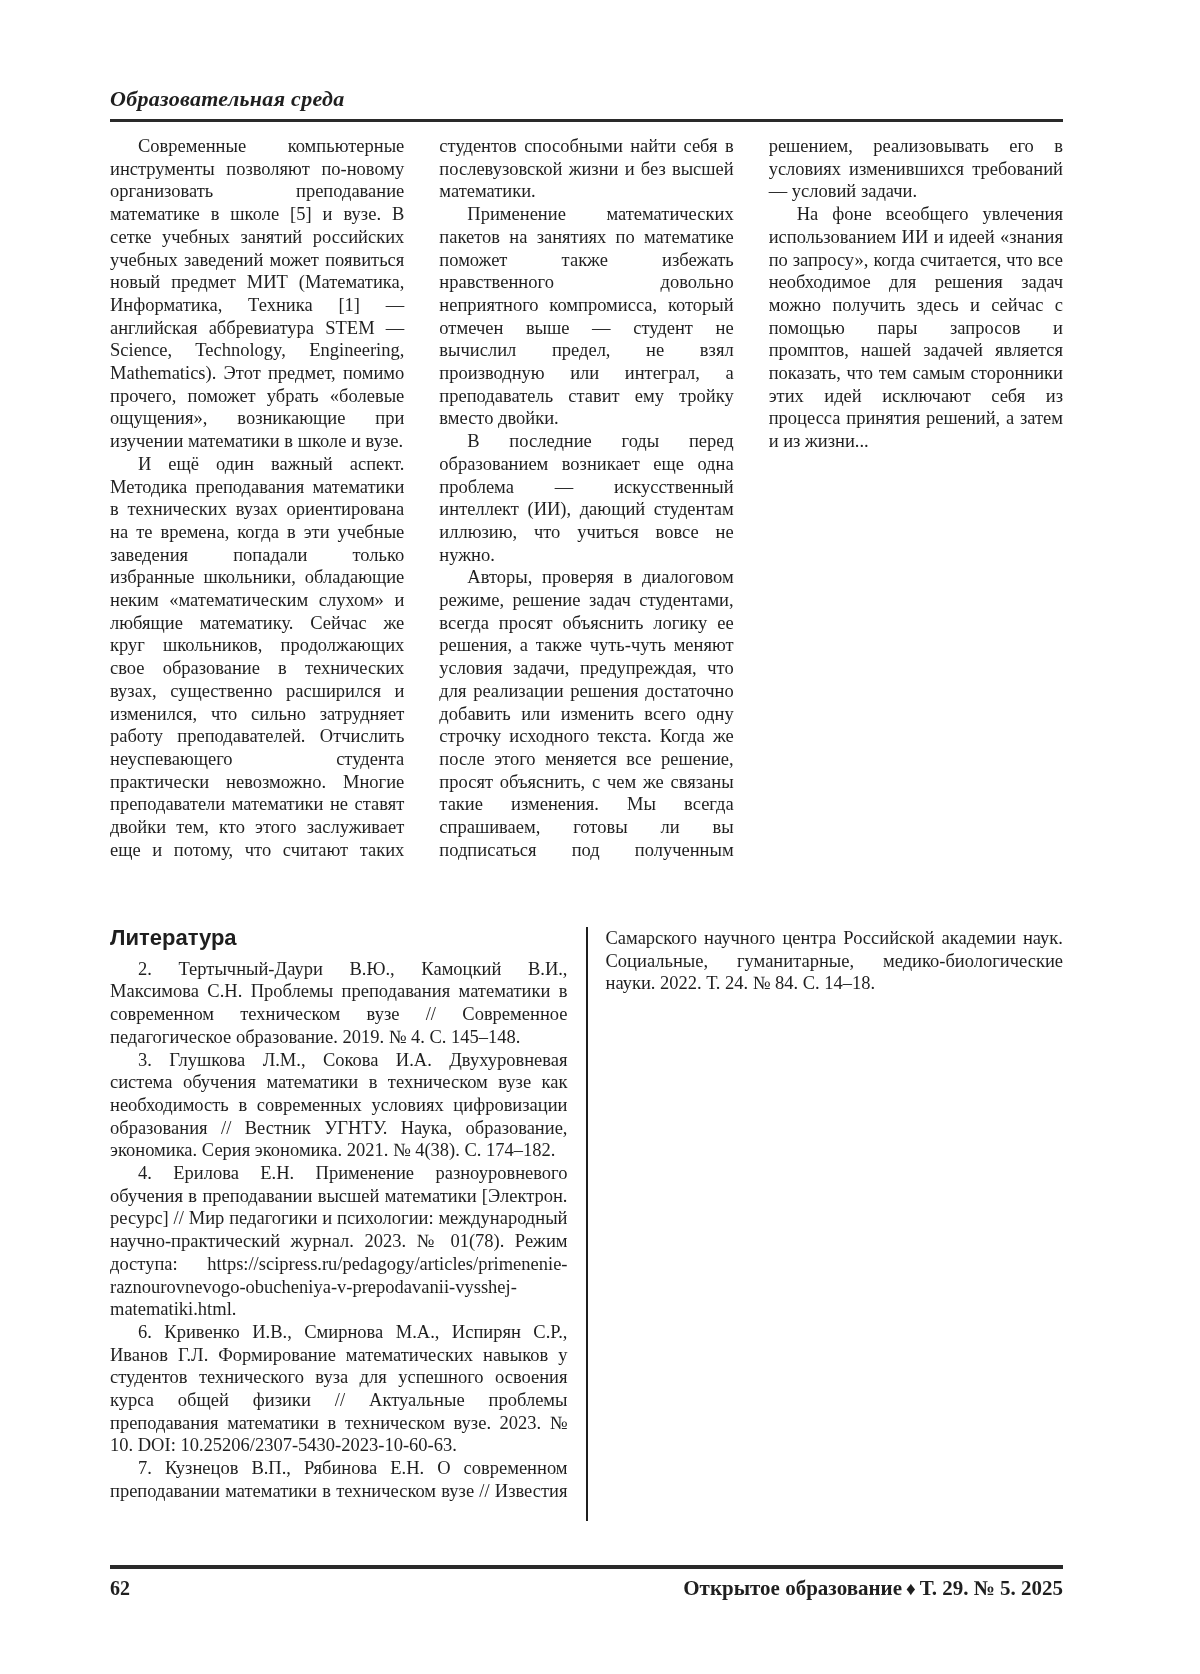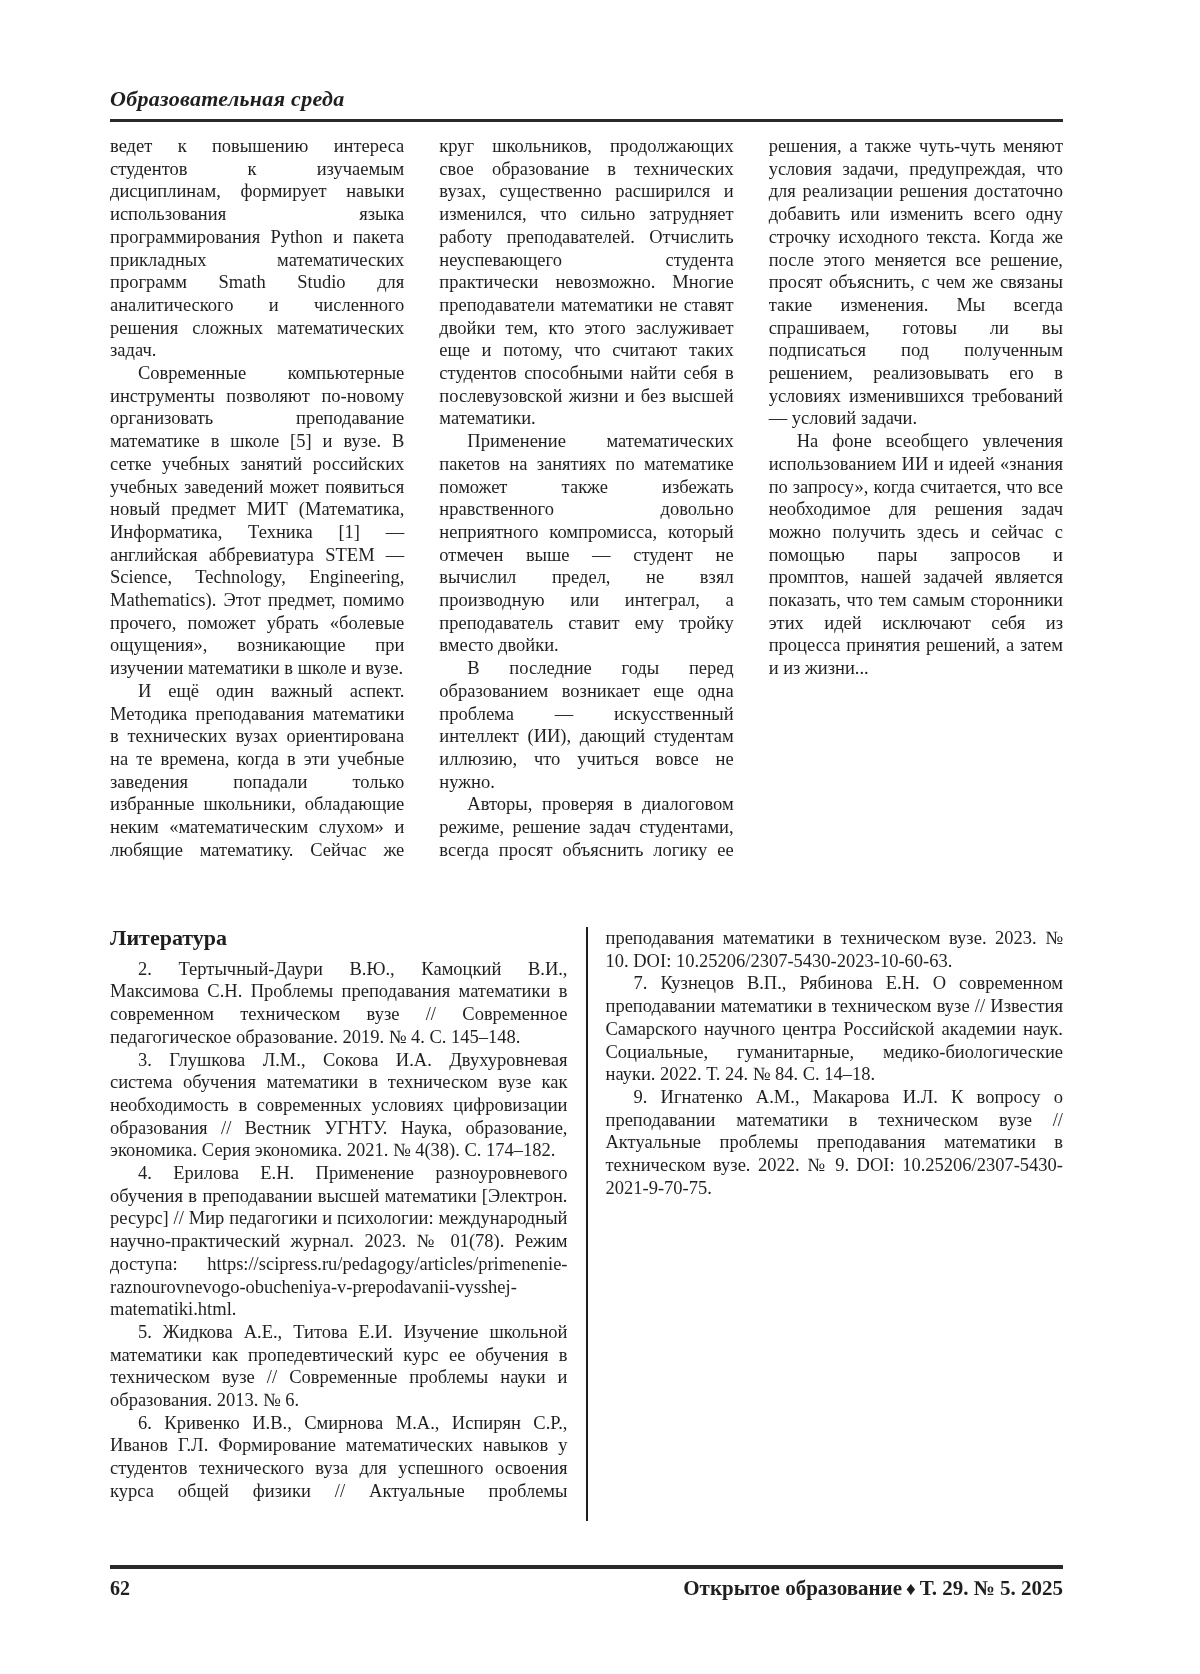--- a/index.html
+++ b/index.html
@@ -50,21 +50,21 @@
     column-count: 2;
     column-gap: 38px;
     column-rule: 2px solid #1f1f1f;
     column-fill: auto;
     overflow: hidden;
     text-align: justify;
     font-size: 18.5px;
     line-height: 22.7px;
   }
   .ref-heading {
-    font-family: Liberation Serif, serif;
+    font-family: Liberation Sans, sans-serif;
     font-weight: bold;
     font-size: 22px;
     margin: 0 0 8px 0;
     text-align: left;
   }
   .references p.ref-entry {
     margin: 0;
     text-indent: 28px;
     overflow-wrap: break-word;
   }
@@ -101,38 +101,35 @@
 </head>
 <body>
 
 <div class="page">
   <div class="content">
 
     <div class="running-head">Образовательная среда</div>
     <hr class="head-rule">
 
     <div class="body-columns">
-      <p class="continued">ведет к повышению интереса студентов к изучаемым дисциплинам, формирует навыки использования языка программирования Python и пакета прикладных математических программ Smath Studio для аналитического и численного решения сложных математических задач.</p>
       <p>Современные компьютерные инструменты позволяют по-новому организовать преподавание математике в школе [5] и вузе. В сетке учебных занятий российских учебных заведений может появиться новый предмет МИТ (Математика, Информатика, Техника [1] — английская аббревиатура STEM — Science, Technology, Engineering, Mathematics). Этот предмет, помимо прочего, поможет убрать «болевые ощущения», возникающие при изучении математики в школе и вузе.</p>
       <p>И ещё один важный аспект. Методика преподавания математики в технических вузах ориентирована на те времена, когда в эти учебные заведения попадали только избранные школьники, обладающие неким «математическим слухом» и любящие математику. Сейчас же круг школьников, продолжающих свое образование в технических вузах, существенно расширился и изменился, что сильно затрудняет работу преподавателей. Отчислить неуспевающего студента практически невозможно. Многие преподаватели математики не ставят двойки тем, кто этого заслуживает еще и потому, что считают таких студентов способными найти себя в послевузовской жизни и без высшей математики.</p>
       <p>Применение математических пакетов на занятиях по математике поможет также избежать нравственного довольно неприятного компромисса, который отмечен выше — студент не вычислил предел, не взял производную или интеграл, а преподаватель ставит ему тройку вместо двойки.</p>
       <p>В последние годы перед образованием возникает еще одна проблема — искусственный интеллект (ИИ), дающий студентам иллюзию, что учиться вовсе не нужно.</p>
       <p>Авторы, проверяя в диалоговом режиме, решение задач студентами, всегда просят объяснить логику ее решения, а также чуть-чуть меняют условия задачи, предупреждая, что для реализации решения достаточно добавить или изменить всего одну строчку исходного текста. Когда же после этого меняется все решение, просят объяснить, с чем же связаны такие изменения. Мы всегда спрашиваем, готовы ли вы подписаться под полученным решением, реализовывать его в условиях изменившихся требований — условий задачи.</p>
       <p>На фоне всеобщего увлечения использованием ИИ и идеей «знания по запросу», когда считается, что все необходимое для решения задач можно получить здесь и сейчас с помощью пары запросов и промптов, нашей задачей является показать, что тем самым сторонники этих идей исключают себя из процесса принятия решений, а затем и из жизни...</p>
     </div>
 
     <div class="references">
       <h2 class="ref-heading">Литература</h2>
       <p class="ref-entry">2. Тертычный-Даури В.Ю., Камоцкий В.И., Максимова С.Н. Проблемы преподавания математики в современном техническом вузе // Современное педагогическое образование. 2019. № 4. С. 145–148.</p>
       <p class="ref-entry">3. Глушкова Л.М., Сокова И.А. Двухуровневая система обучения математики в техническом вузе как необходимость в современных условиях цифровизации образования // Вестник УГНТУ. Наука, образование, экономика. Серия экономика. 2021. № 4(38). С. 174–182.</p>
       <p class="ref-entry">4. Ерилова Е.Н. Применение разноуровневого обучения в преподавании высшей математики [Электрон. ресурс] // Мир педагогики и психологии: международный научно-практический журнал. 2023. № 01(78). Режим доступа: https://scipress.ru/pedagogy/articles/primenenie-raznourovnevogo-obucheniya-v-prepodavanii-vysshej-matematiki.html.</p>
-      <p class="ref-entry">5. Жидкова А.Е., Титова Е.И. Изучение школьной математики как пропедевтический курс ее обучения в техническом вузе // Современные проблемы науки и образования. 2013. № 6.</p>
       <p class="ref-entry">6. Кривенко И.В., Смирнова М.А., Испирян С.Р., Иванов Г.Л. Формирование математических навыков у студентов технического вуза для успешного освоения курса общей физики // Актуальные проблемы преподавания математики в техническом вузе. 2023. № 10. DOI: 10.25206/2307-5430-2023-10-60-63.</p>
       <p class="ref-entry">7. Кузнецов В.П., Рябинова Е.Н. О современном преподавании математики в техническом вузе // Известия Самарского научного центра Российской академии наук. Социальные, гуманитарные, медико-биологические науки. 2022. Т. 24. № 84. С. 14–18.</p>
-      <p class="ref-entry">9. Игнатенко А.М., Макарова И.Л. К вопросу о преподавании математики в техническом вузе // Актуальные проблемы преподавания математики в техническом вузе. 2022. № 9. DOI: 10.25206/2307-5430-2021-9-70-75.</p>
     </div>
 
   </div>
 
   <div class="footer">
     <hr class="footer-rule">
     <div class="footer-row">
       <span class="page-number">62</span>
       <span class="journal-line"><span class="journal-title">Открытое образование</span><span class="diamond">♦</span><span class="volume-info">Т. 29. № 5. 2025</span></span>
     </div>

